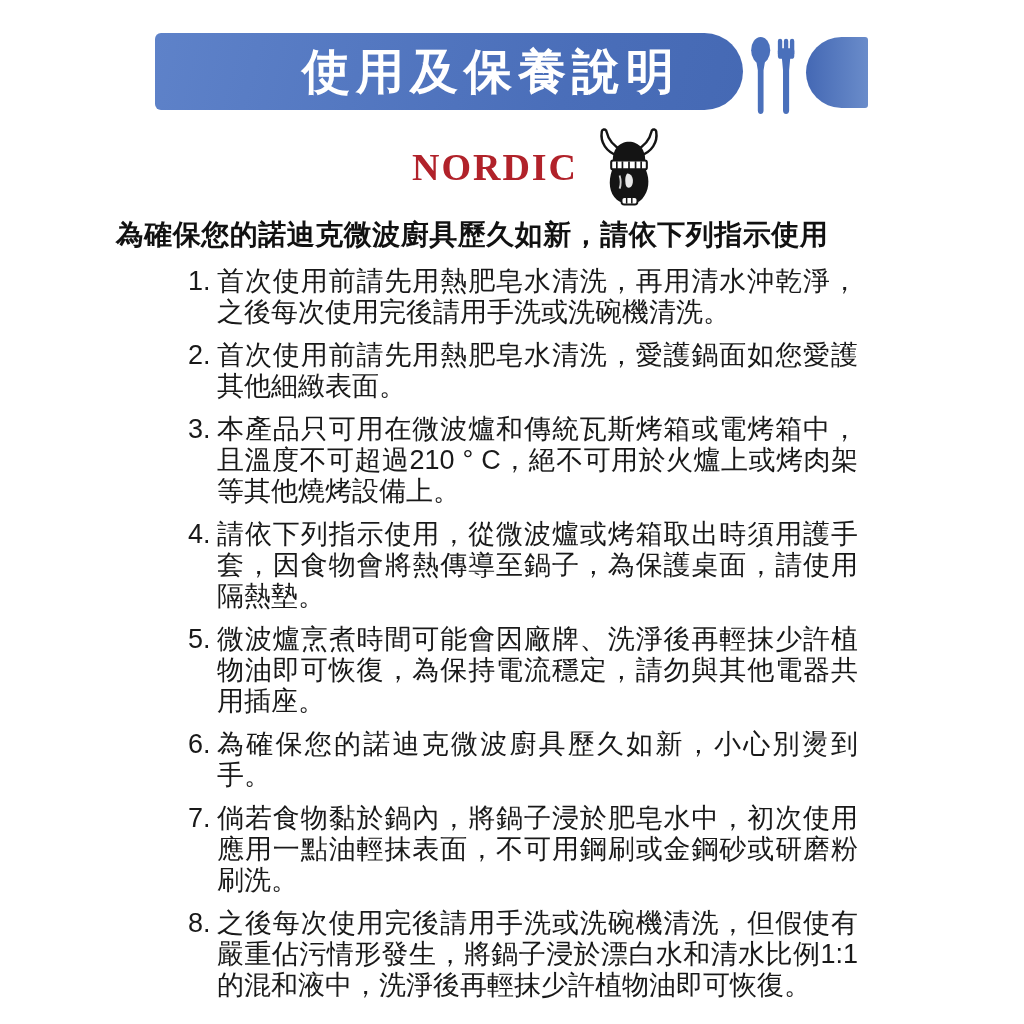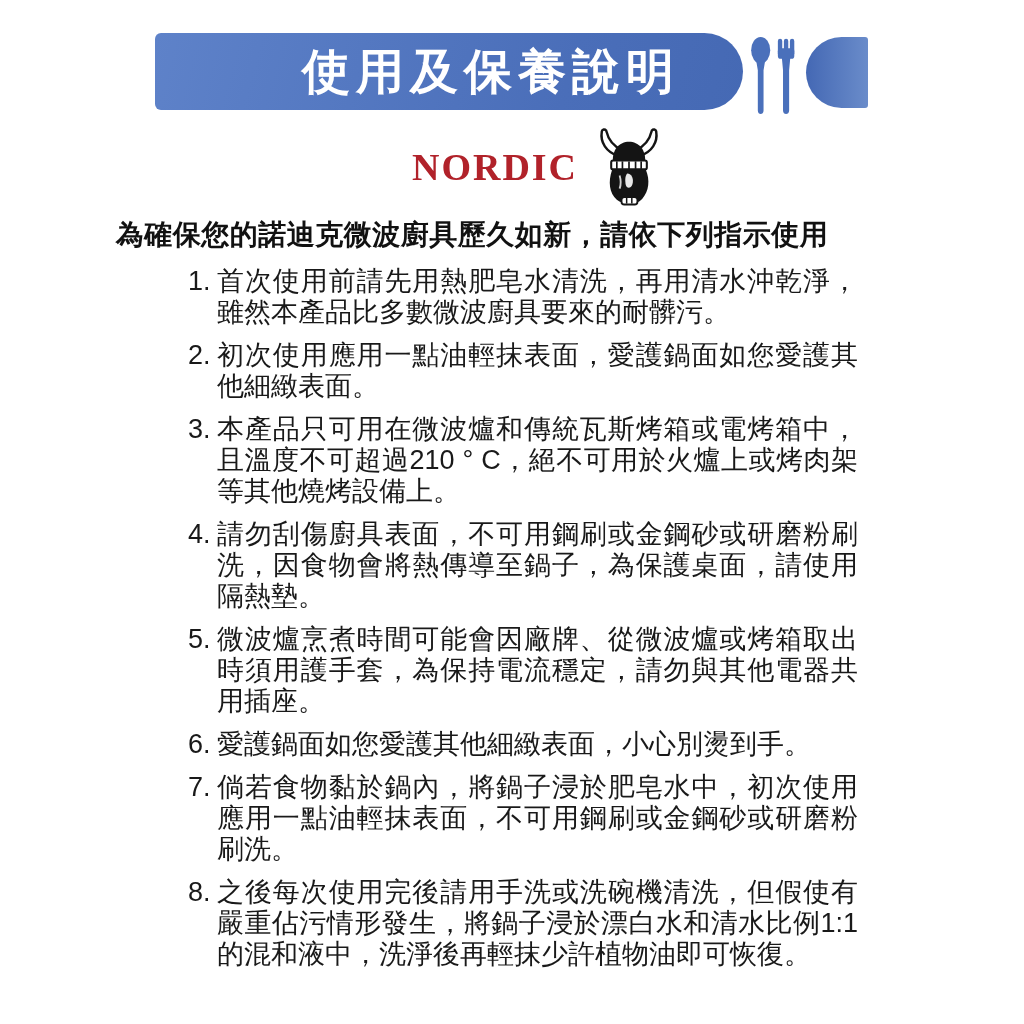--- a/index.html
+++ b/index.html
@@ -101,41 +101,41 @@
       <line x1="45.5" y1="77" x2="45.5" y2="83" stroke="#141414" stroke-width="1.6"></line>
       <line x1="51" y1="77" x2="51" y2="83" stroke="#141414" stroke-width="1.6"></line>
     </svg>
   </div>
 
   <div class="intro">為確保您的諾迪克微波廚具歷久如新，請依下列指示使用</div>
 
   <ol class="instructions">
     <li class="item">
       <span class="item-num">1.</span>
-      <span class="item-text">首次使用前請先用熱肥皂水清洗，再用清水沖乾淨，雖然本產品比多數微波廚具要來的耐髒污。</span>
+      <span class="item-text">首次使用前請先用熱肥皂水清洗，再用清水沖乾淨，之後每次使用完後請用手洗或洗碗機清洗。</span>
     </li>
     <li class="item">
       <span class="item-num">2.</span>
-      <span class="item-text">初次使用應用一點油輕抹表面，愛護鍋面如您愛護其他細緻表面。</span>
+      <span class="item-text">首次使用前請先用熱肥皂水清洗，愛護鍋面如您愛護其他細緻表面。</span>
     </li>
     <li class="item">
       <span class="item-num">3.</span>
       <span class="item-text">本產品只可用在微波爐和傳統瓦斯烤箱或電烤箱中，且溫度不可超過210 ° C，絕不可用於火爐上或烤肉架等其他燒烤設備上。</span>
     </li>
     <li class="item">
       <span class="item-num">4.</span>
-      <span class="item-text">請勿刮傷廚具表面，不可用鋼刷或金鋼砂或研磨粉刷洗，因食物會將熱傳導至鍋子，為保護桌面，請使用隔熱墊。</span>
+      <span class="item-text">請依下列指示使用，從微波爐或烤箱取出時須用護手套，因食物會將熱傳導至鍋子，為保護桌面，請使用隔熱墊。</span>
     </li>
     <li class="item">
       <span class="item-num">5.</span>
-      <span class="item-text">微波爐烹煮時間可能會因廠牌、從微波爐或烤箱取出時須用護手套，為保持電流穩定，請勿與其他電器共用插座。</span>
+      <span class="item-text">微波爐烹煮時間可能會因廠牌、洗淨後再輕抹少許植物油即可恢復，為保持電流穩定，請勿與其他電器共用插座。</span>
     </li>
     <li class="item">
       <span class="item-num">6.</span>
-      <span class="item-text">愛護鍋面如您愛護其他細緻表面，小心別燙到手。</span>
+      <span class="item-text">為確保您的諾迪克微波廚具歷久如新，小心別燙到手。</span>
     </li>
     <li class="item">
       <span class="item-num">7.</span>
       <span class="item-text">倘若食物黏於鍋內，將鍋子浸於肥皂水中，初次使用應用一點油輕抹表面，不可用鋼刷或金鋼砂或研磨粉刷洗。</span>
     </li>
     <li class="item">
       <span class="item-num">8.</span>
       <span class="item-text">之後每次使用完後請用手洗或洗碗機清洗，但假使有嚴重佔污情形發生，將鍋子浸於漂白水和清水比例1:1的混和液中，洗淨後再輕抹少許植物油即可恢復。</span>
     </li>
   </ol>

